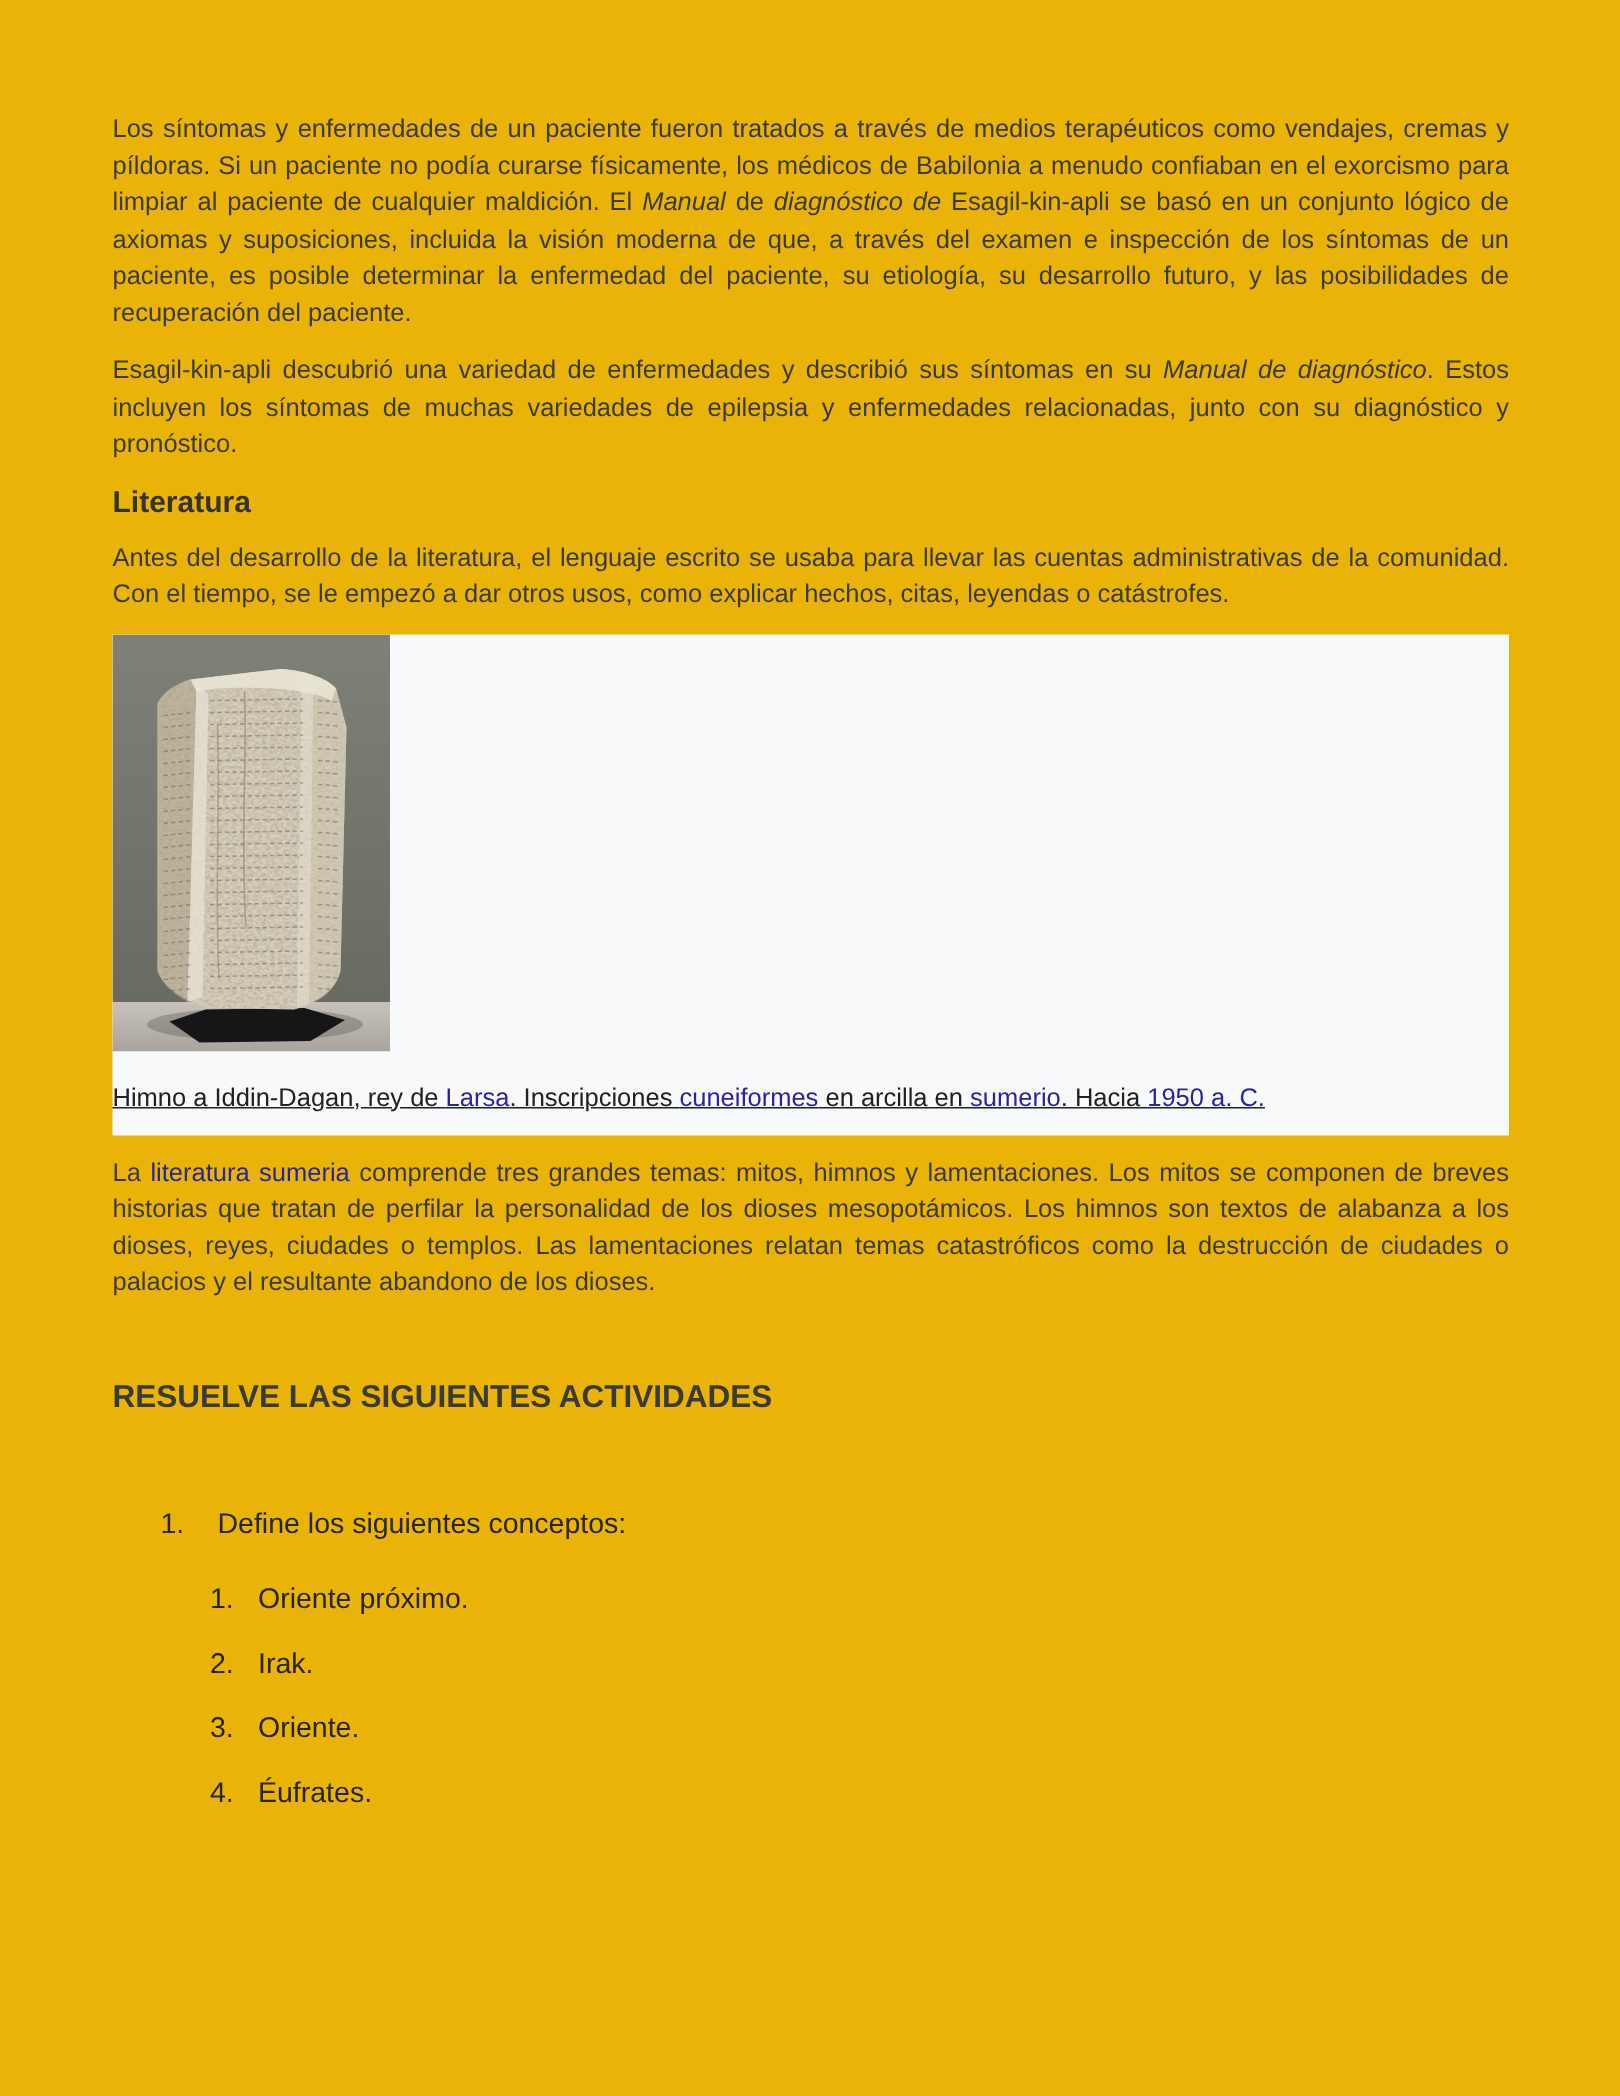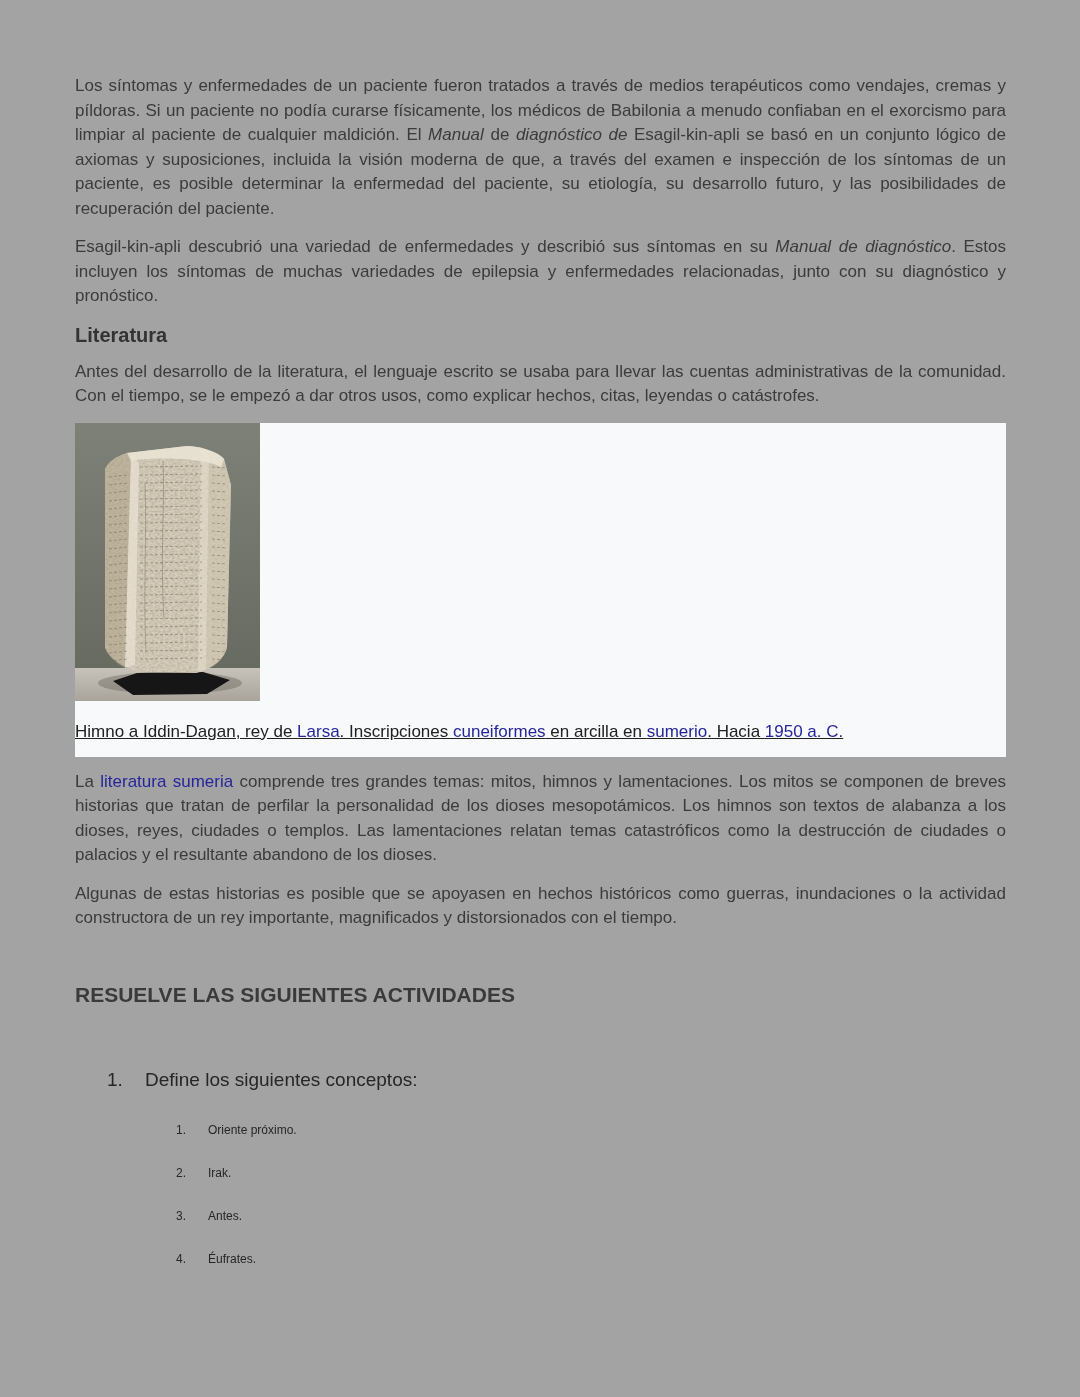--- a/index.html
+++ b/index.html
@@ -1,20 +1,20 @@
 <!DOCTYPE html>
 <html lang="es"><head>
 <meta charset="utf-8">
 <style>
   html,body{margin:0;padding:0;background:#ffffff;}
   .page{
     position:relative;
     width:1080px;
     height:1397px;
-    background:#a3a3a3;
+    background:#eab308;
     font-family:"Liberation Sans", sans-serif;
     color:#3b3b3b;
     overflow:hidden;
   }
   .content{
     padding:74px 74px 0 75px;
   }
   p.body{
     margin:0 0 14px 0;
     font-size:17px;
@@ -73,25 +73,24 @@
   }
   .activity-title .num{
     display:inline-block;
     width:38px;
   }
   .concepts{
     margin-top:24px;
     padding-left:33px;
   }
   .concept-item{
-    font-size:12px;
+    font-size:19px;
     color:#262626;
     line-height:26px;
     margin-bottom:17px;
-    margin-left:36px;
   }
   .concept-item .cnum{
     display:inline-block;
     width:32px;
   }
 </style>
 </head>
 <body>
 
 <div class="page">
@@ -212,30 +211,29 @@
             </g>
           <path d="M88,38 C90,80 85,140 89,195" stroke="#7b7060" stroke-width="1" fill="none" opacity="0.5"></path>
           <path d="M70,60 C72,110 68,170 71,230" stroke="#7b7060" stroke-width="1" fill="none" opacity="0.45"></path>
         </svg>
       </div>
       <figcaption class="caption"><span>Himno a Iddin-Dagan, rey de </span><a class="link">Larsa</a><span>. Inscripciones </span><a class="link">cuneiformes</a><span> en arcilla en </span><a class="link">sumerio</a><span>. Hacia </span><a class="link">1950 a. C.</a></figcaption>
     </figure>
 
     <p class="body"><span>La </span><a class="link">literatura sumeria</a><span> comprende tres grandes temas: mitos, himnos y lamentaciones. Los mitos se componen de breves historias que tratan de perfilar la personalidad de los dioses mesopotámicos.  Los himnos son textos de alabanza a los dioses, reyes, ciudades o templos. Las lamentaciones relatan temas catastróficos como la destrucción de ciudades o palacios y el resultante abandono de los dioses.</span></p>
 
-    <p class="body">Algunas de estas historias es posible que se apoyasen en hechos históricos como guerras, inundaciones o la actividad constructora de un rey importante, magnificados y distorsionados con el tiempo.</p>
 
 
     <h2 class="section-heading">RESUELVE LAS SIGUIENTES ACTIVIDADES</h2>
 
     <div class="activity">
       <div class="activity-title"><span class="num">1.</span><span class="label">Define los siguientes conceptos:</span></div>
 
       <div class="concepts">
         <div class="concept-item"><span class="cnum">1.</span><span>Oriente próximo.</span></div>
         <div class="concept-item"><span class="cnum">2.</span><span>Irak.</span></div>
-        <div class="concept-item"><span class="cnum">3.</span><span>Antes.</span></div>
+        <div class="concept-item"><span class="cnum">3.</span><span>Oriente.</span></div>
         <div class="concept-item"><span class="cnum">4.</span><span>Éufrates.</span></div>
       </div>
     </div>
 
   </div>
 </div>
 
 </body></html>

